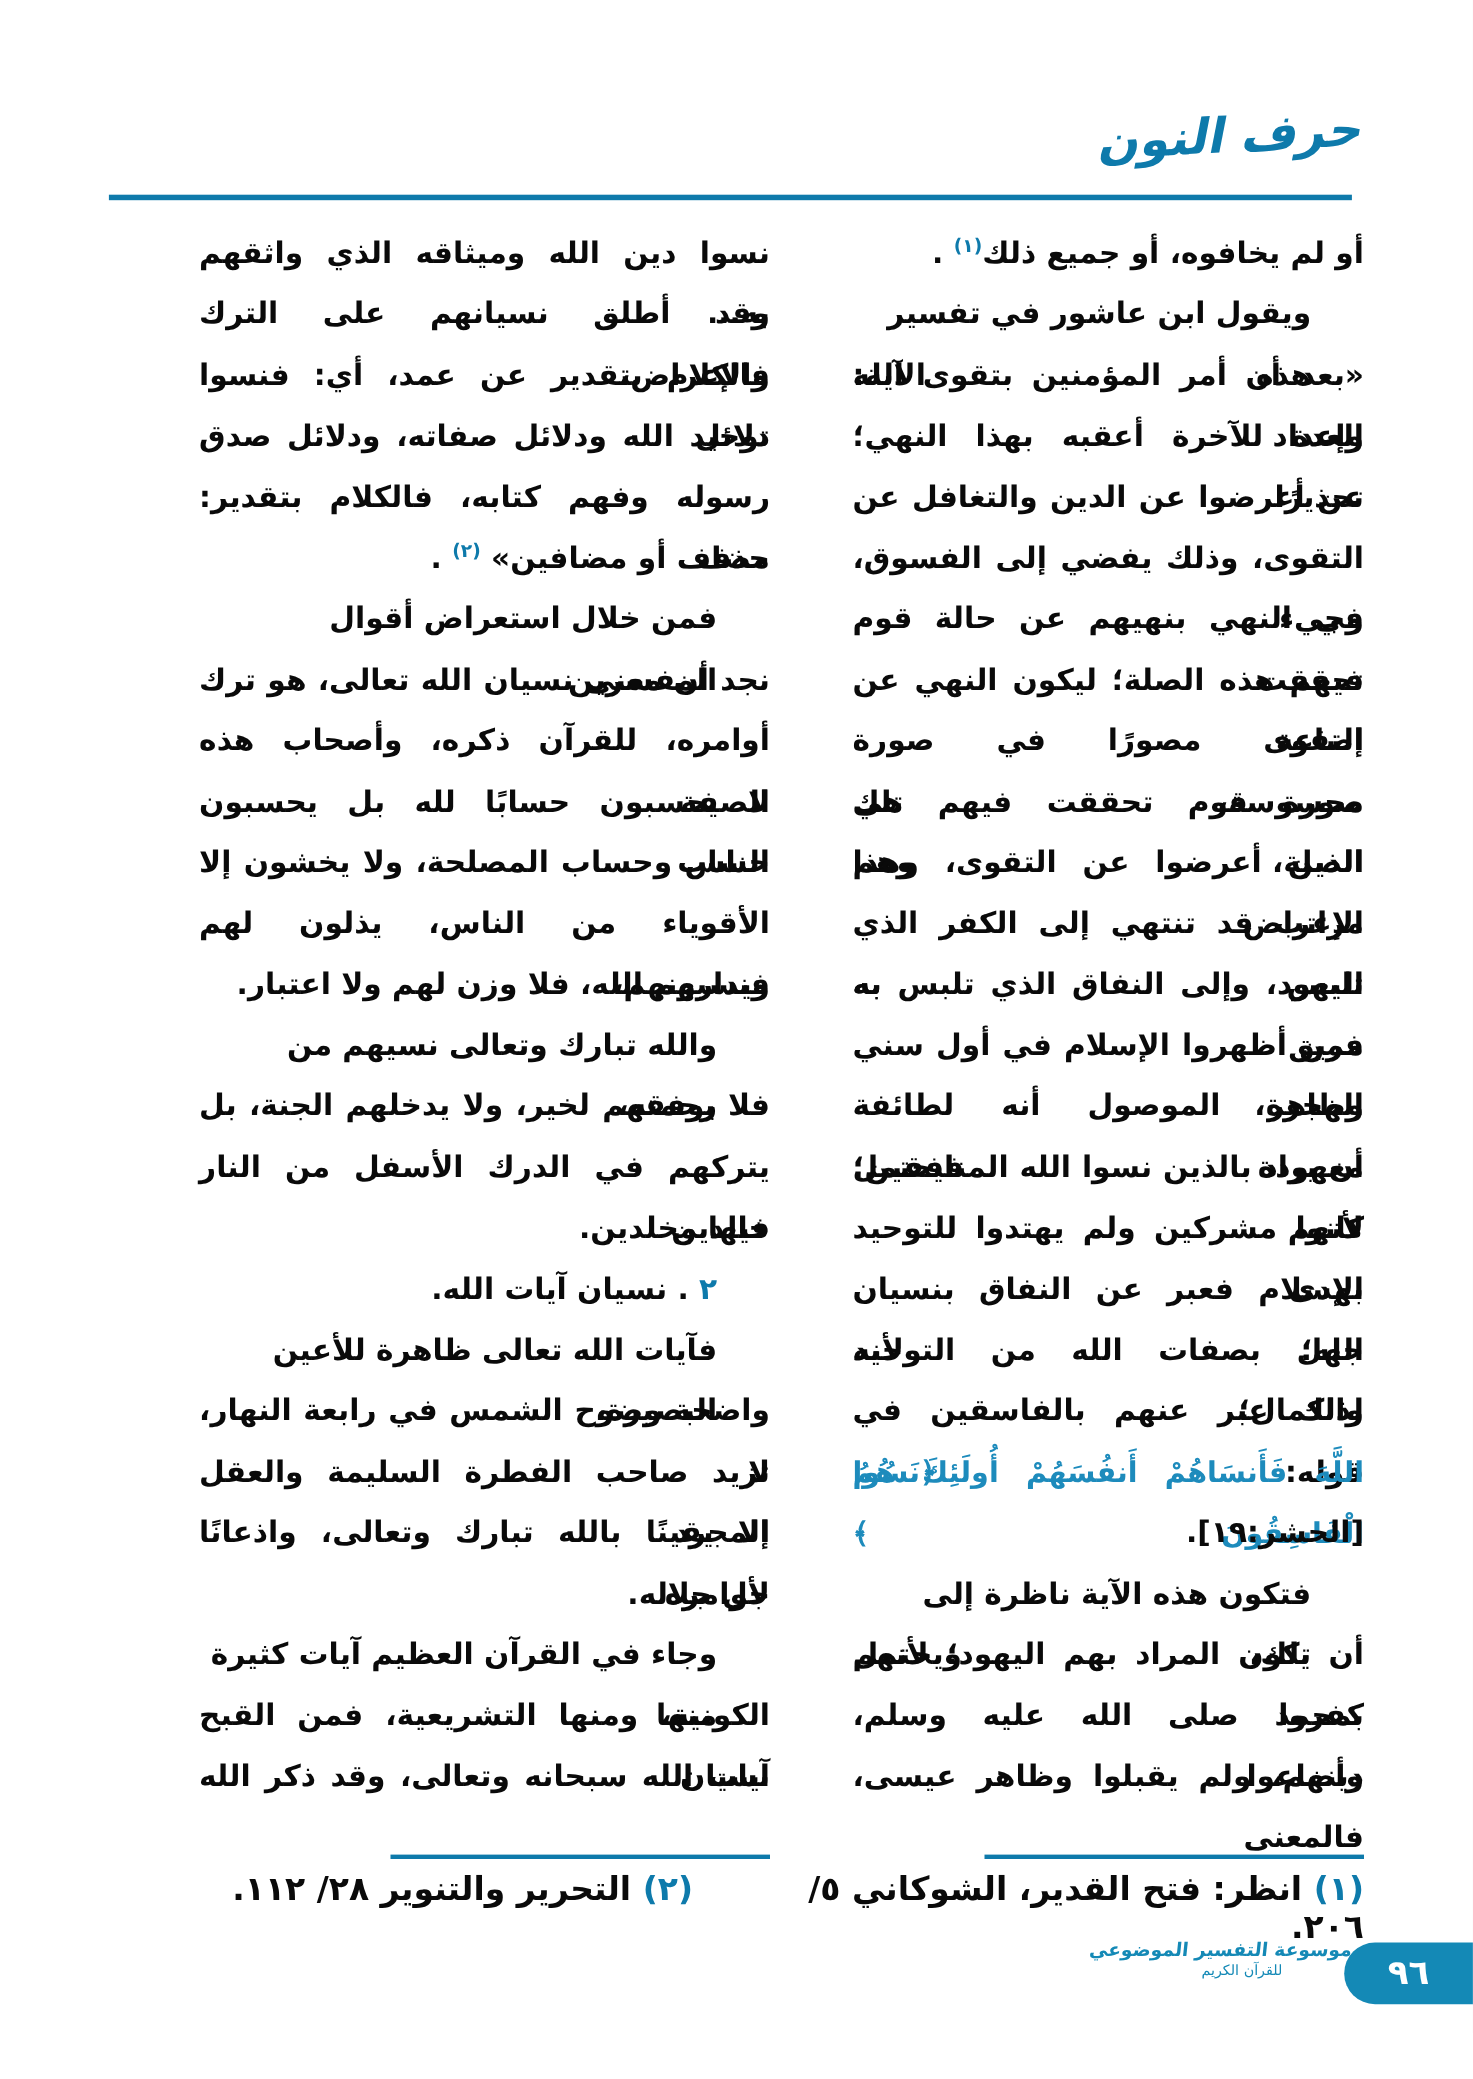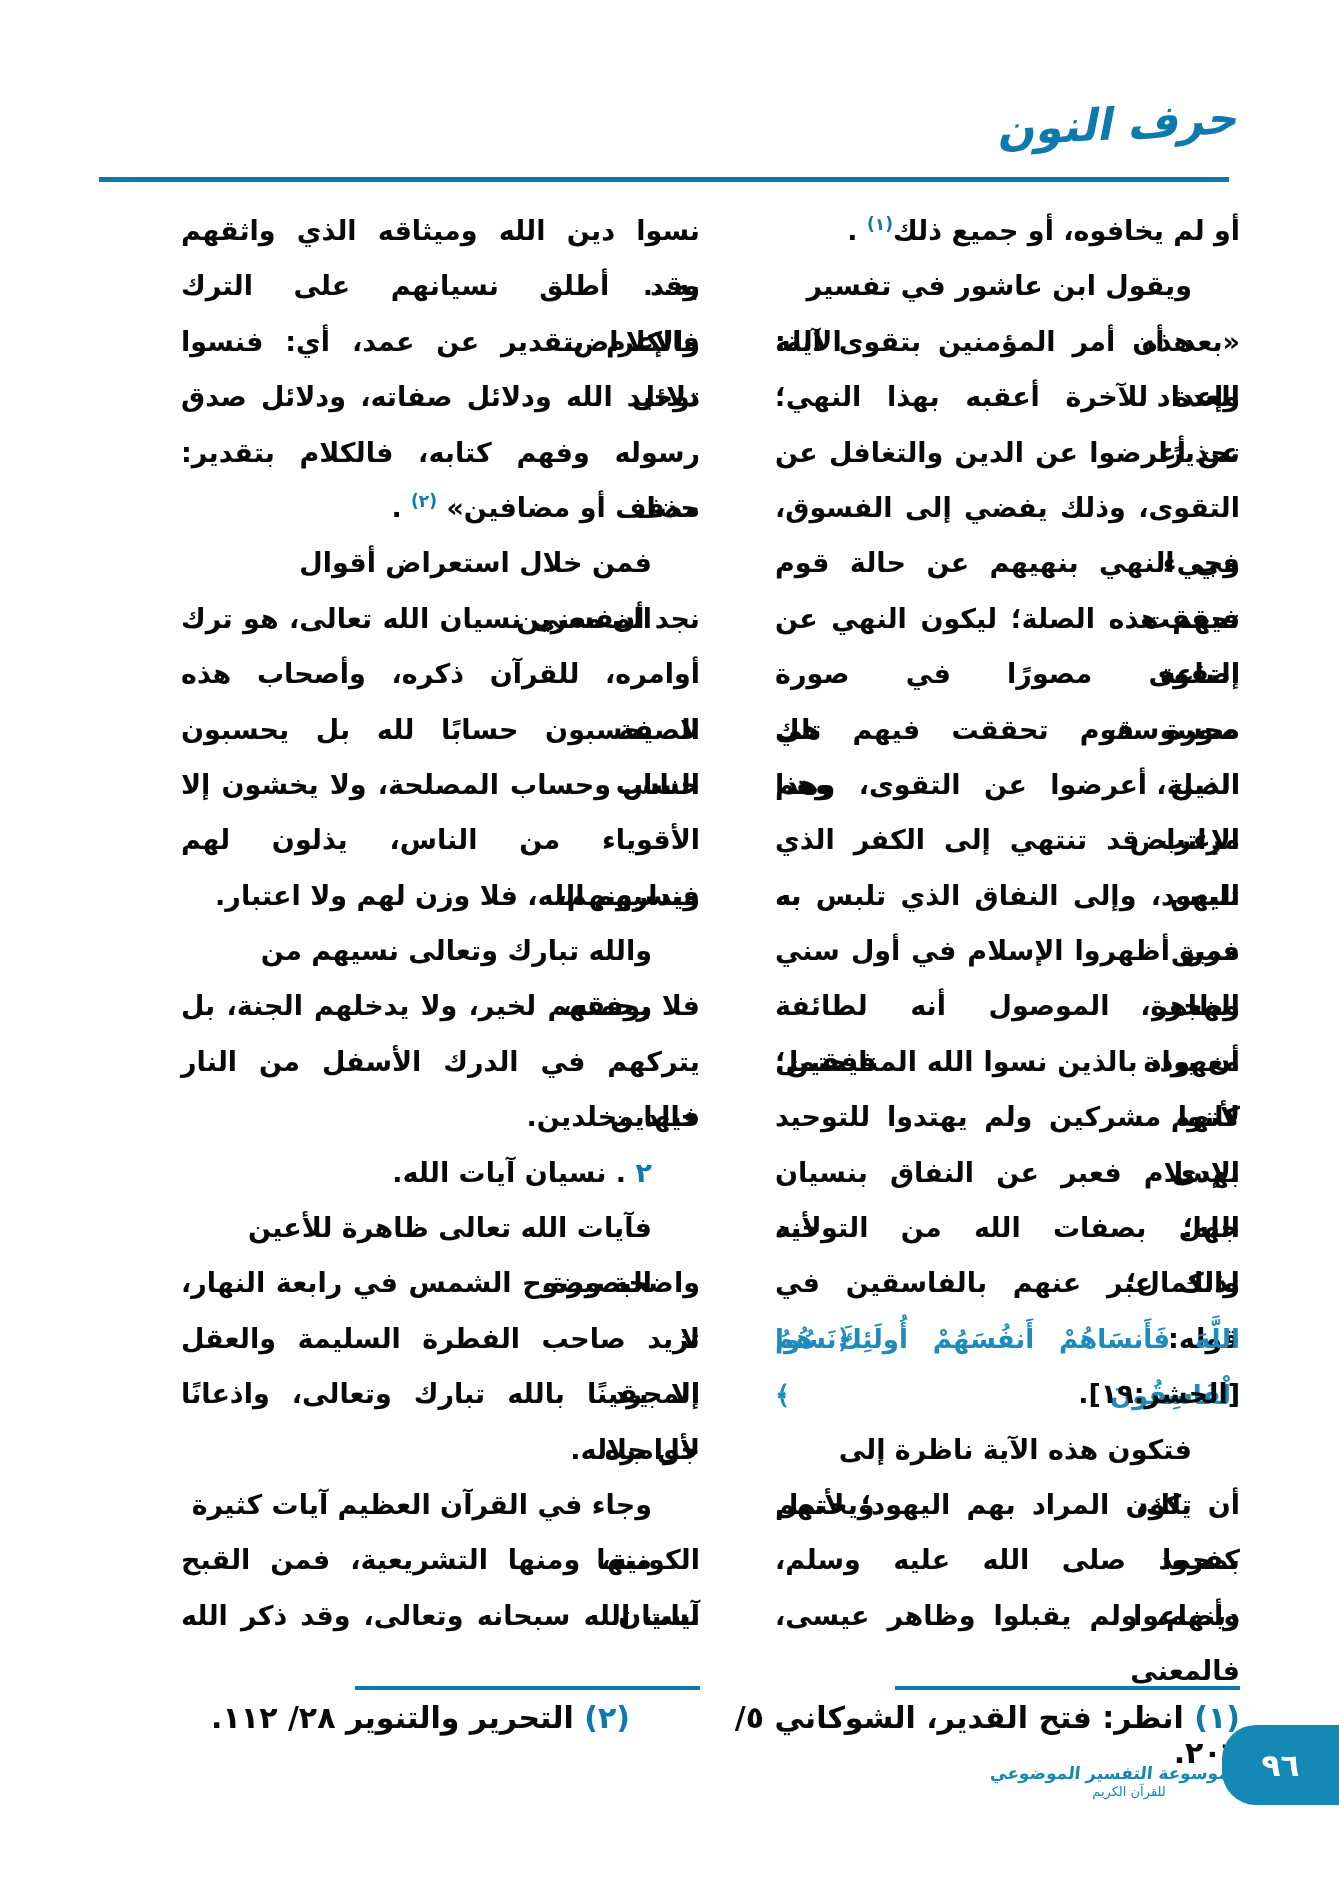--- a/index.html
+++ b/index.html
@@ -50,21 +50,21 @@
   .fn-left  { left:133px; width:567px; padding-right:70px; }
   .fnmark { color:#0E7AAB; }
   .publisher {
     position:absolute; top:1763px; right:110px; width:200px;
     text-align:center; color:#1489B6; direction:rtl; line-height:1.25;
   }
   .publisher .l1 { font-size:17px; font-weight:bold; white-space:nowrap;
     transform:skewX(-6deg); }
   .publisher .l2 { font-size:13px; font-weight:normal; }
   .page-badge {
-    position:absolute; top:1725px; right:0; width:117px; height:80px;
+    position:absolute; top:1766px; right:0; width:117px; height:56px;
     background:#1489B6; border-radius:34px 0 0 34px;
     display:flex; align-items:center; justify-content:center;
     color:#ffffff; font-size:31px; font-weight:bold;
   }
 </style>
 </head>
 <body>
 
 <div class="page">
 

